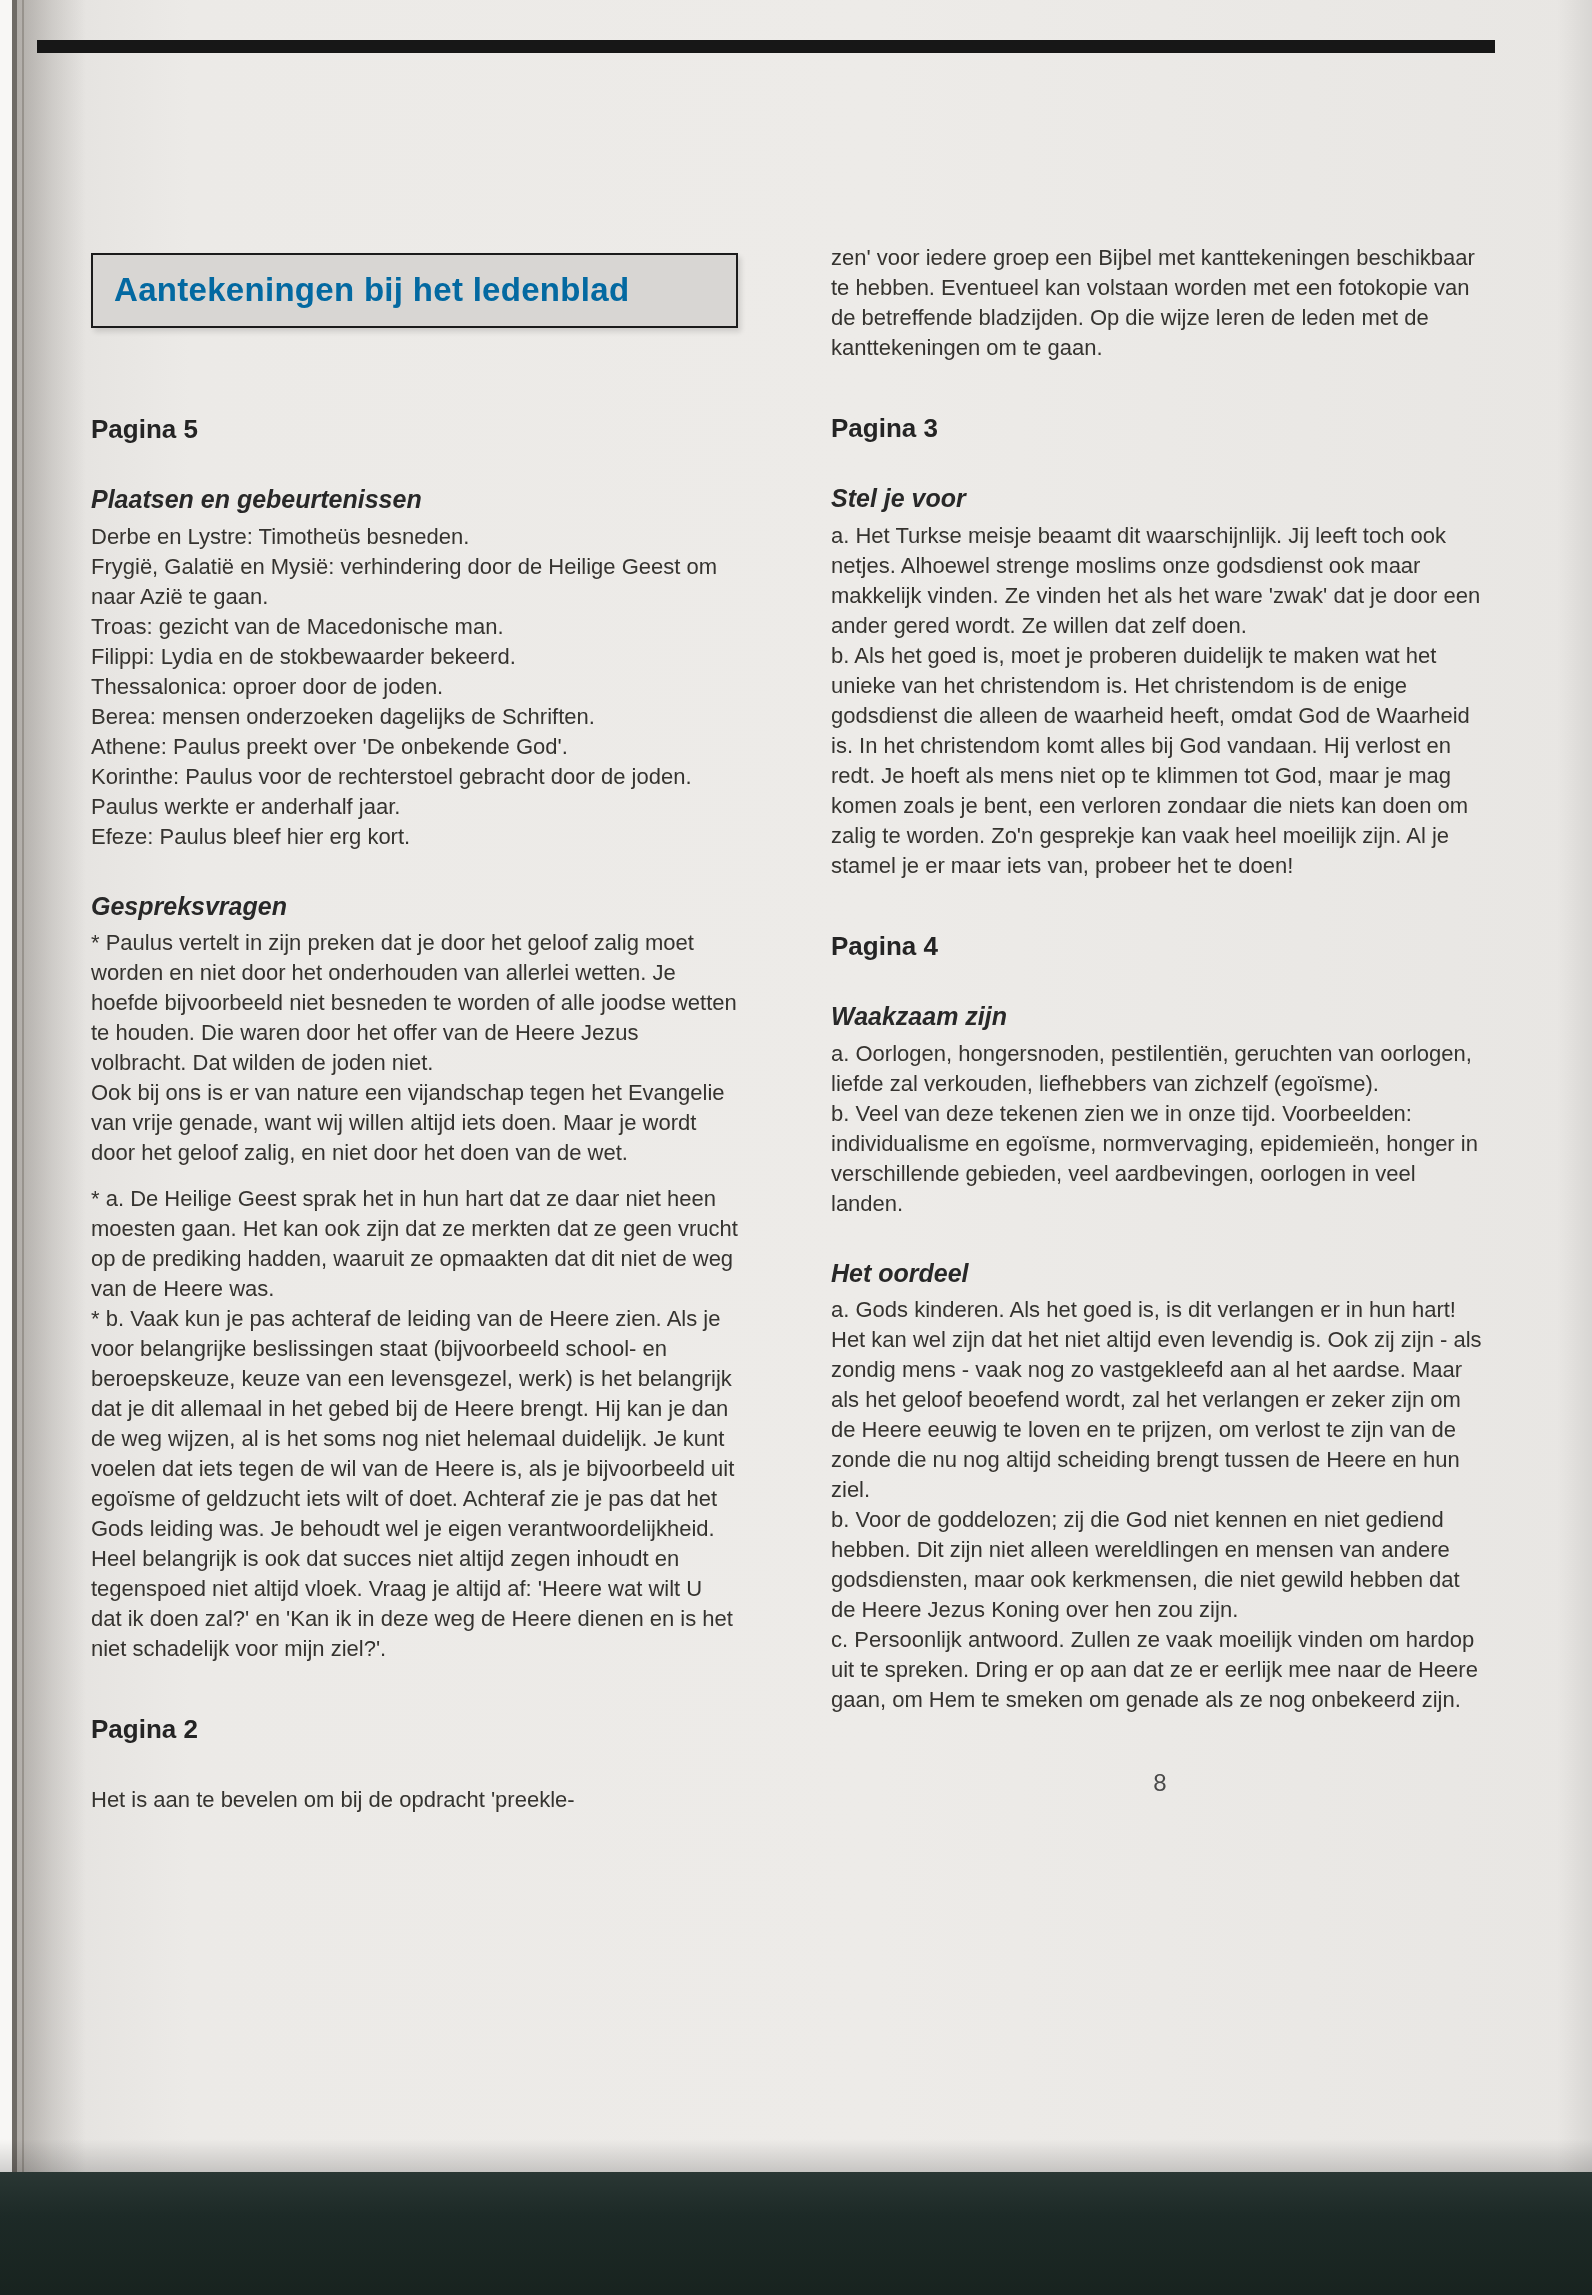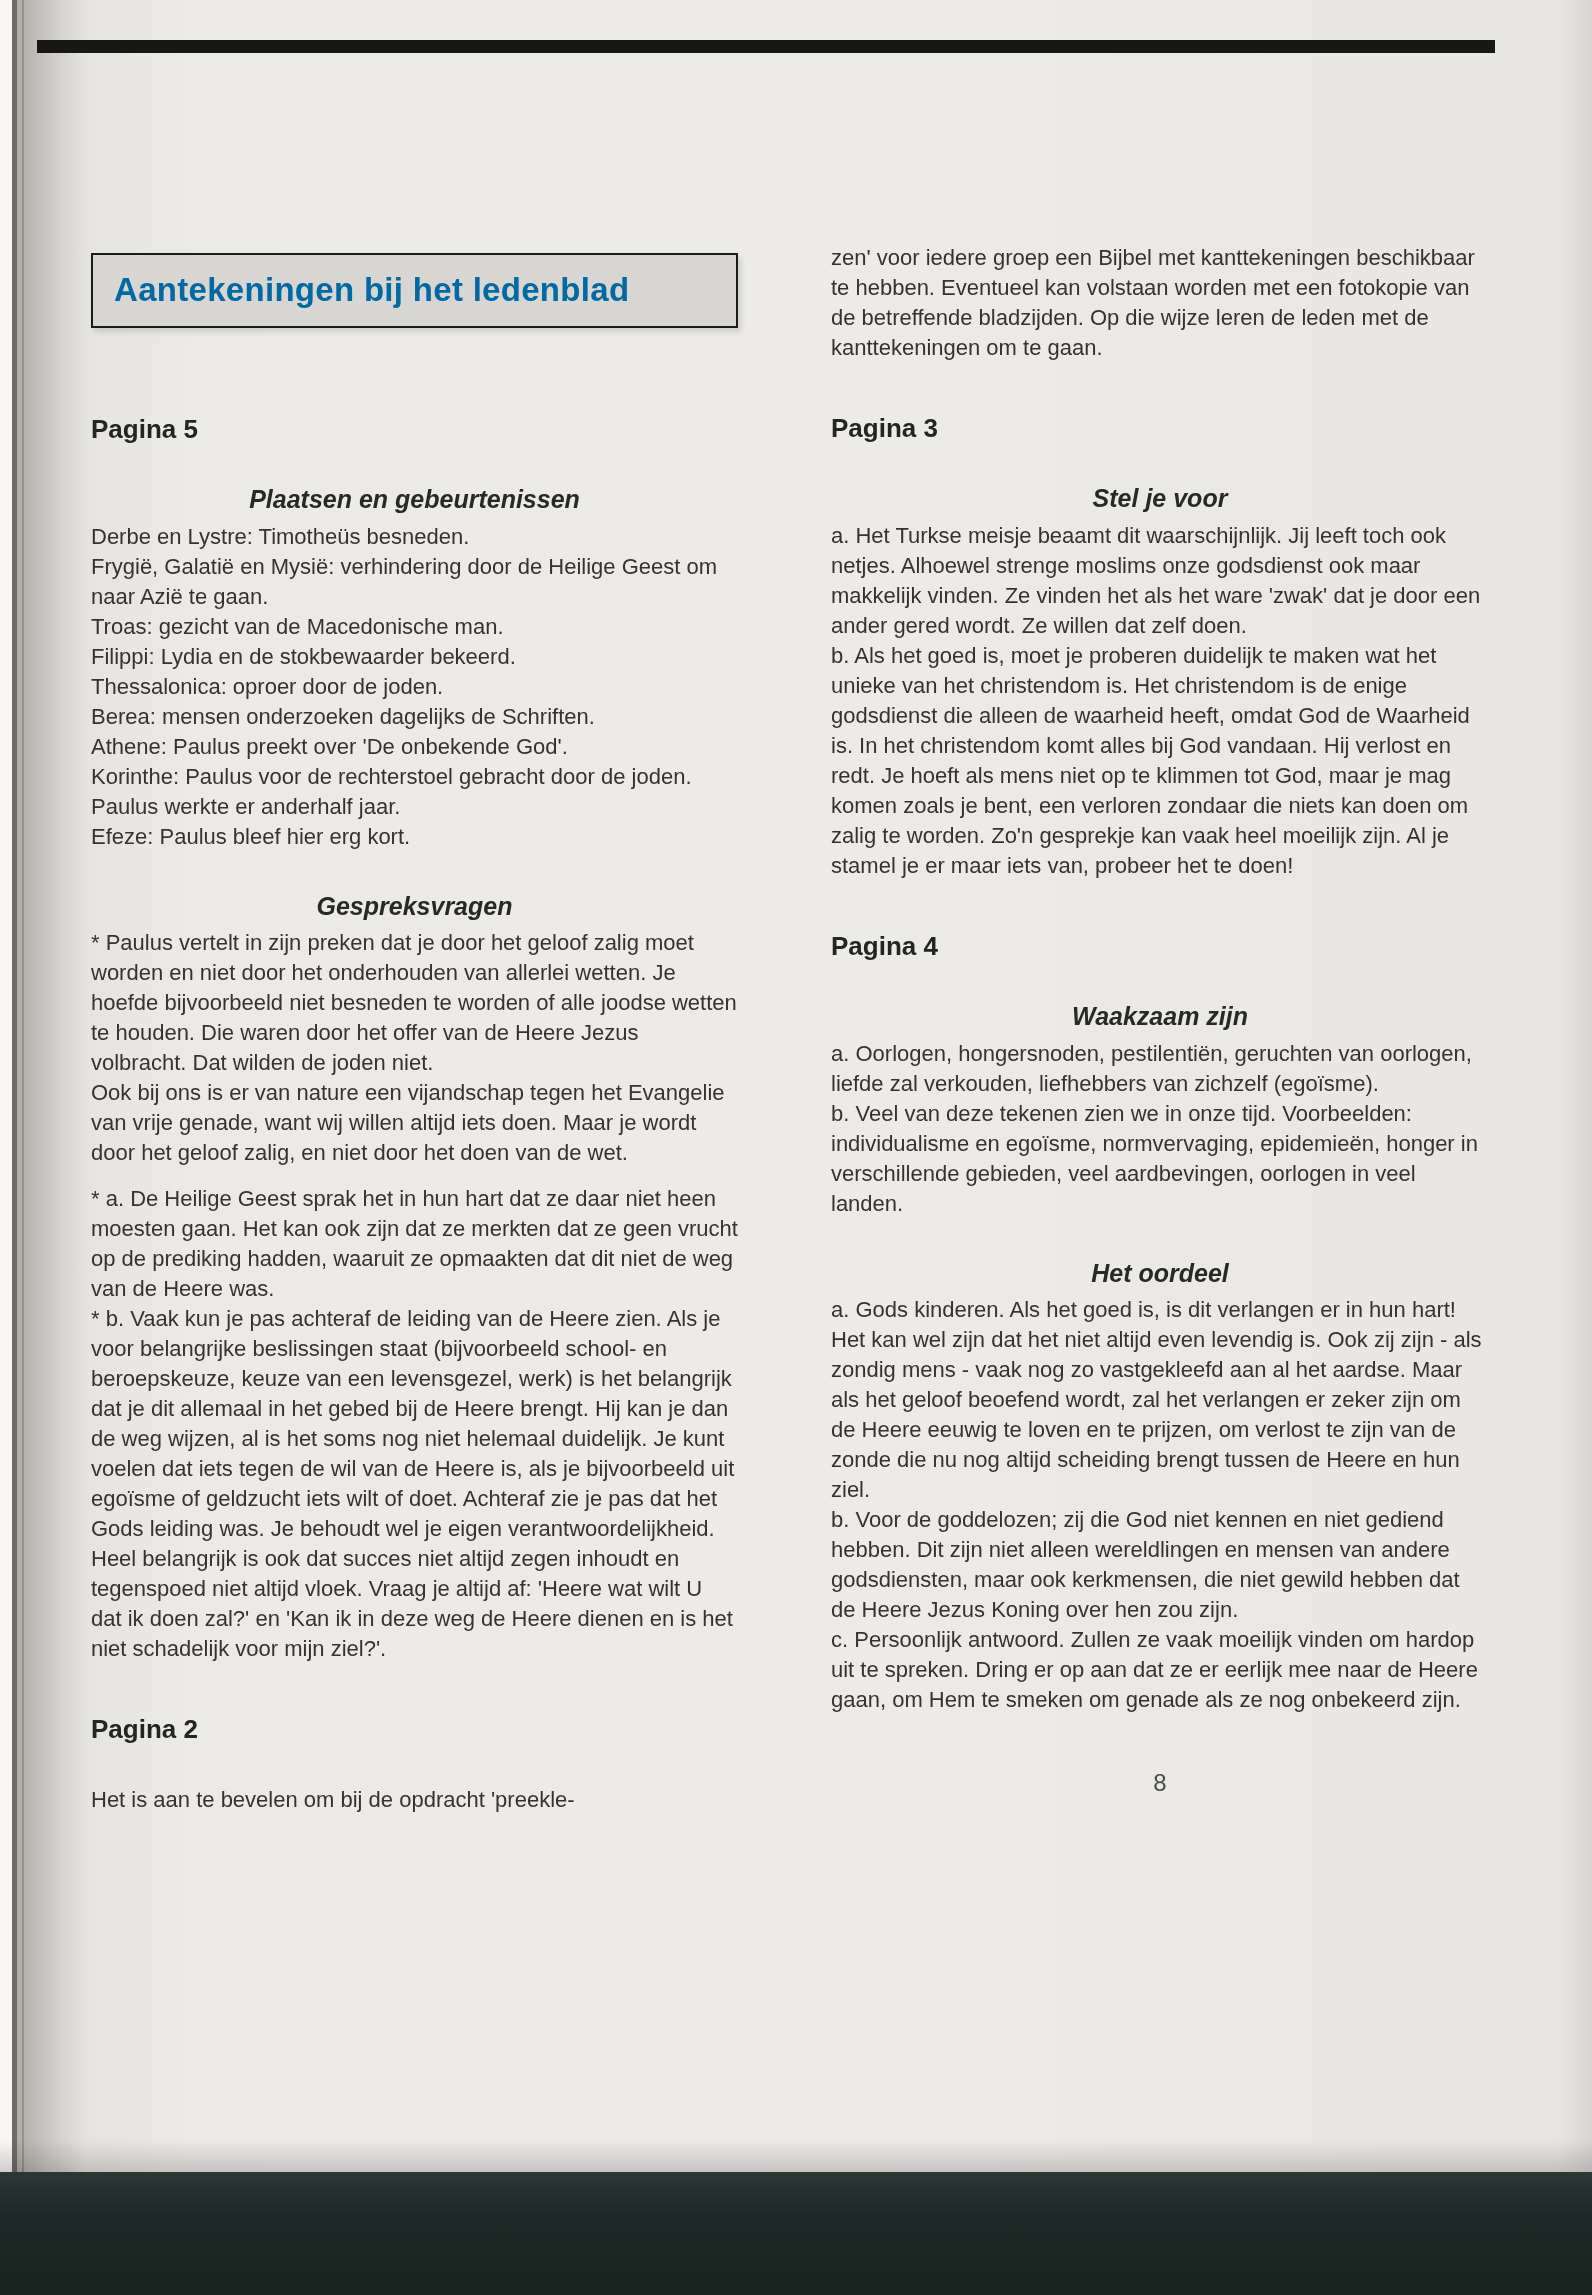--- a/index.html
+++ b/index.html
@@ -72,21 +72,20 @@
     font-weight: 700;
     color: #242424;
   }
   .mt-big { margin-top: 86px; }
   .h-sub {
     margin: 40px 0 7.8px 0;
     font-size: 25px;
     font-weight: 700;
     font-style: italic;
     color: #282828;
-    text-align: center;
   }
   .para {
     margin: 0;
     font-size: 22px;
     line-height: 30px;
     white-space: pre-line;
     color: #35332f;
   }
   .para-gap { margin-top: 16px; }
   .mt-para  { margin-top: 40px; }

